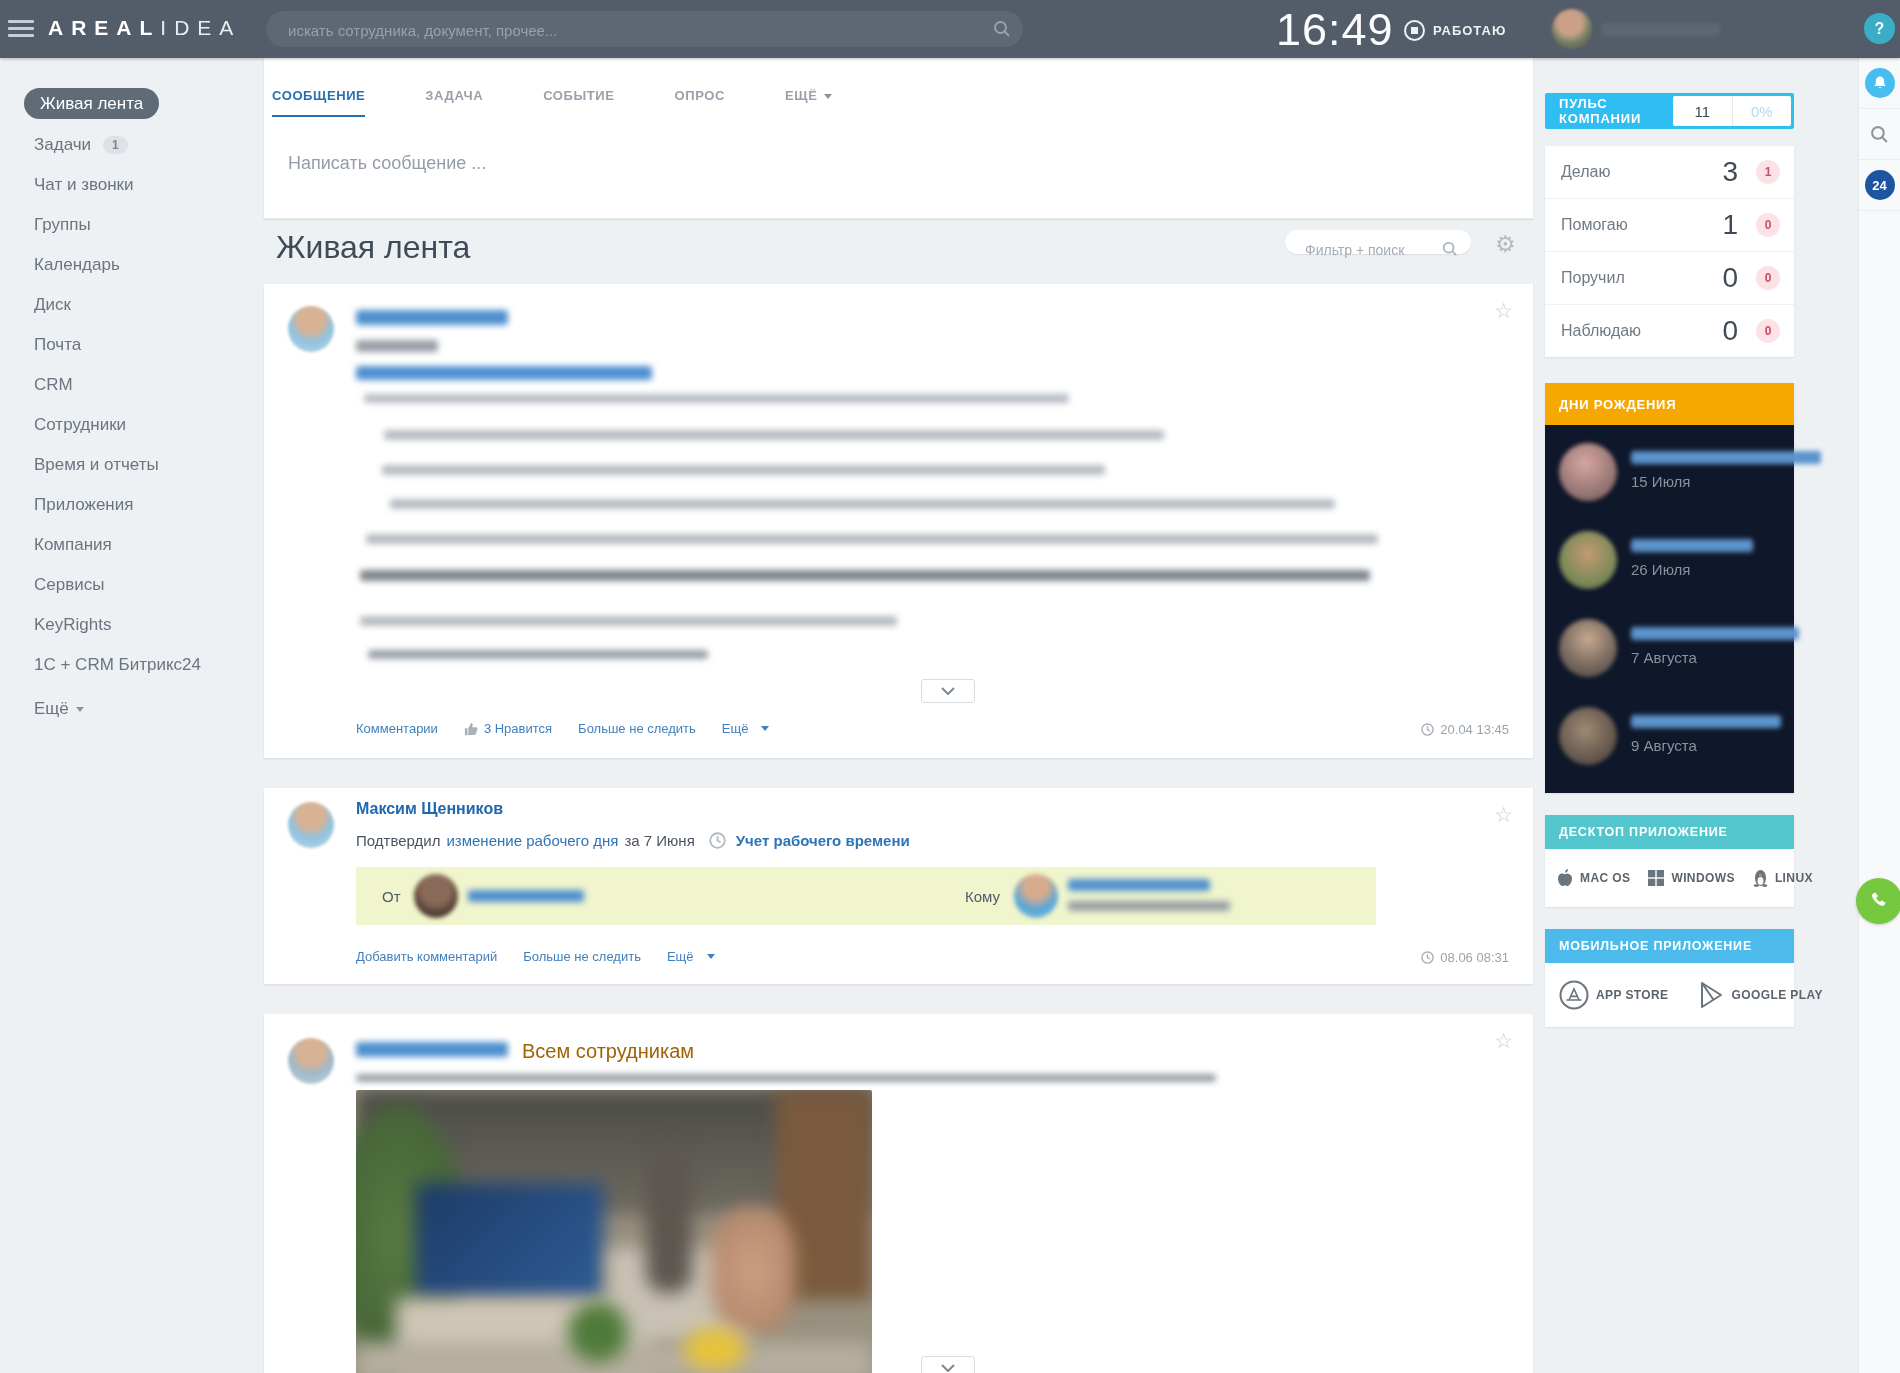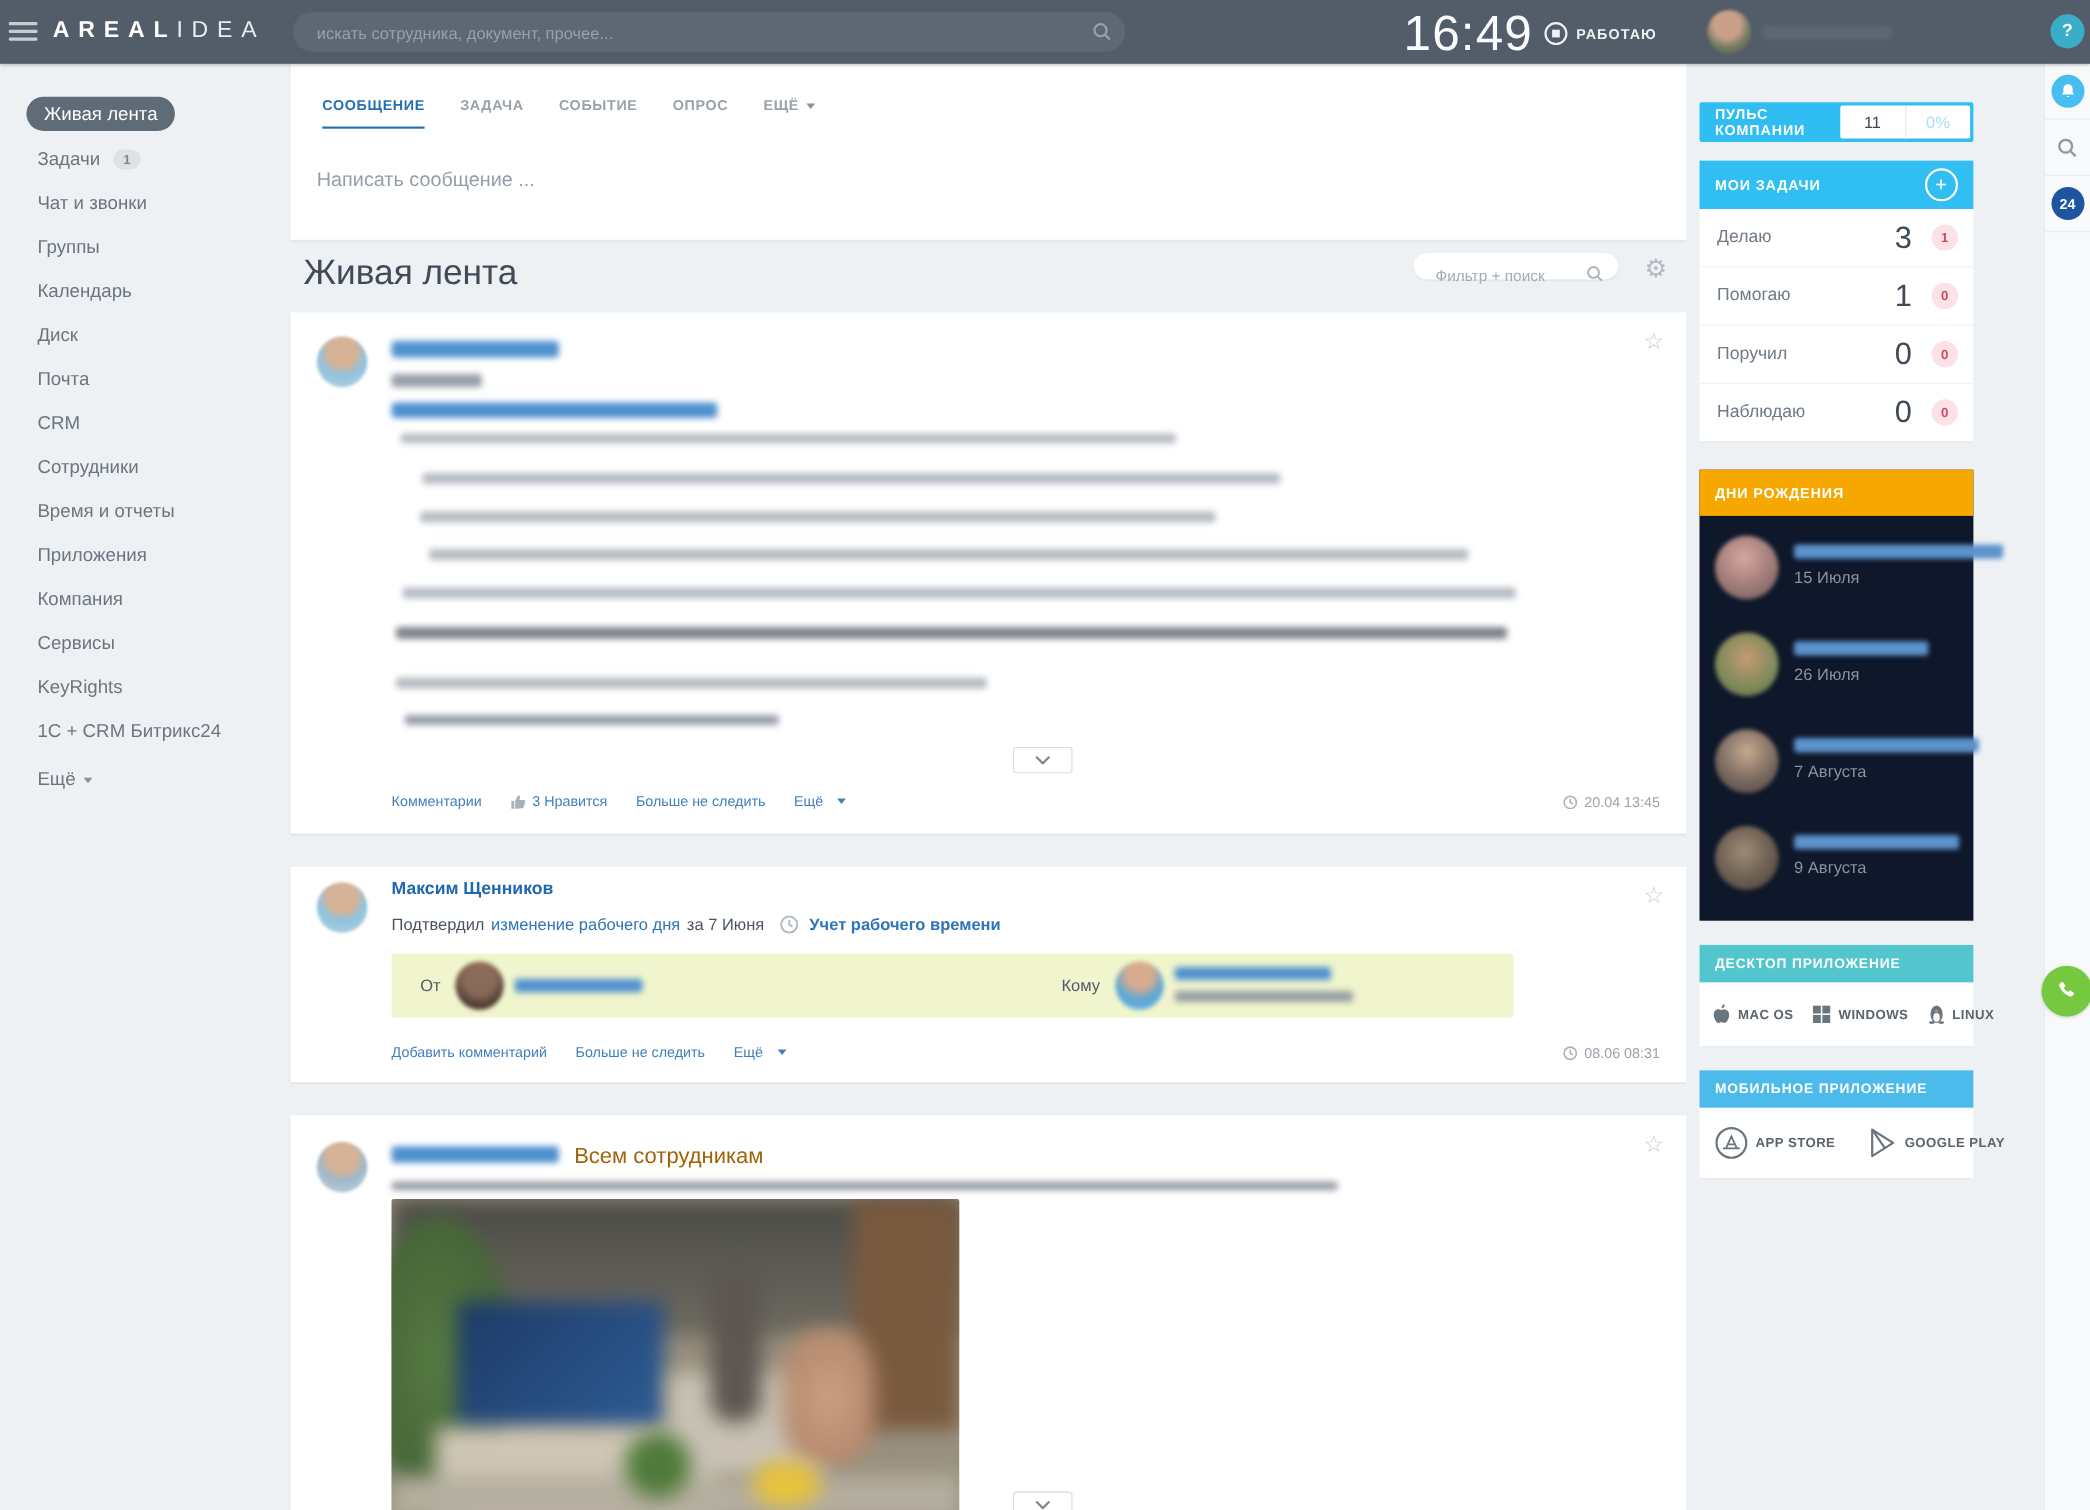--- a/index.html
+++ b/index.html
@@ -39,21 +39,21 @@
              border-radius:10px;padding:2px 9px}
   .mi-active{margin:0 0 6px 24px;display:inline-flex;align-items:center;height:31px;padding:0 16px;
              background:#5f6b77;border-radius:16px;color:#fff;font-size:17px;cursor:pointer}
   .caret{display:inline-block;width:0;height:0;border-left:4px solid transparent;border-right:4px solid transparent;
          border-top:5px solid #8a929c;margin-left:7px;vertical-align:middle}
 
   
   .content{position:absolute;top:58px;left:264px;width:1269px}
   .card{position:relative;background:#fff;box-shadow:0 1px 2px rgba(0,0,0,.1)}
   .tabs-card{height:160px;border-bottom:1px solid #e3e8eb}
-  .tabs{position:absolute;left:29px;top:30px;display:flex;gap:32px}
+  .tabs{position:absolute;left:8px;top:30px;display:flex;gap:60px}
   .tab{font-size:13px;font-weight:700;letter-spacing:.6px;color:#99a1aa;cursor:pointer;padding-bottom:12px}
   .tab.active{color:#2570b3;border-bottom:2px solid #2570b3}
   .compose{position:absolute;left:24px;top:95px;font-size:18px;color:#959da7;cursor:text}
 
   .feedhead{position:relative;height:65px}
   .feedhead h1{position:absolute;left:12px;top:10px;margin:0;font-size:32px;font-weight:300;color:#414b58}
   .filter{position:absolute;left:1021px;top:11px;width:186px;height:24px;background:#fff;border-radius:19px;
           box-shadow:0 1px 2px rgba(0,0,0,.08)}
   .filter input{position:absolute;left:18px;top:0;width:130px;height:38px;border:0;outline:none;background:transparent;
           font-size:14px;color:#6b7580;font-family:"Liberation Sans",sans-serif}
@@ -360,24 +360,20 @@
 
   <div class="pulse">
     <span class="pl">ПУЛЬС КОМПАНИИ</span>
     <span class="pv">
       <span class="n">11</span>
       <span class="p">0%</span>
     </span>
   </div>
 
   <div class="tasksblock">
-    <div class="rp-head">
-      <span>МОИ ЗАДАЧИ</span>
-      <span class="plus-circle">+</span>
-    </div>
     <div class="trow" style="border-top:0">
       <span class="tl">Делаю</span>
       <span class="tc">3</span>
       <span class="tb">1</span>
     </div>
     <div class="trow">
       <span class="tl">Помогаю</span>
       <span class="tc">1</span>
       <span class="tb">0</span>
     </div>

